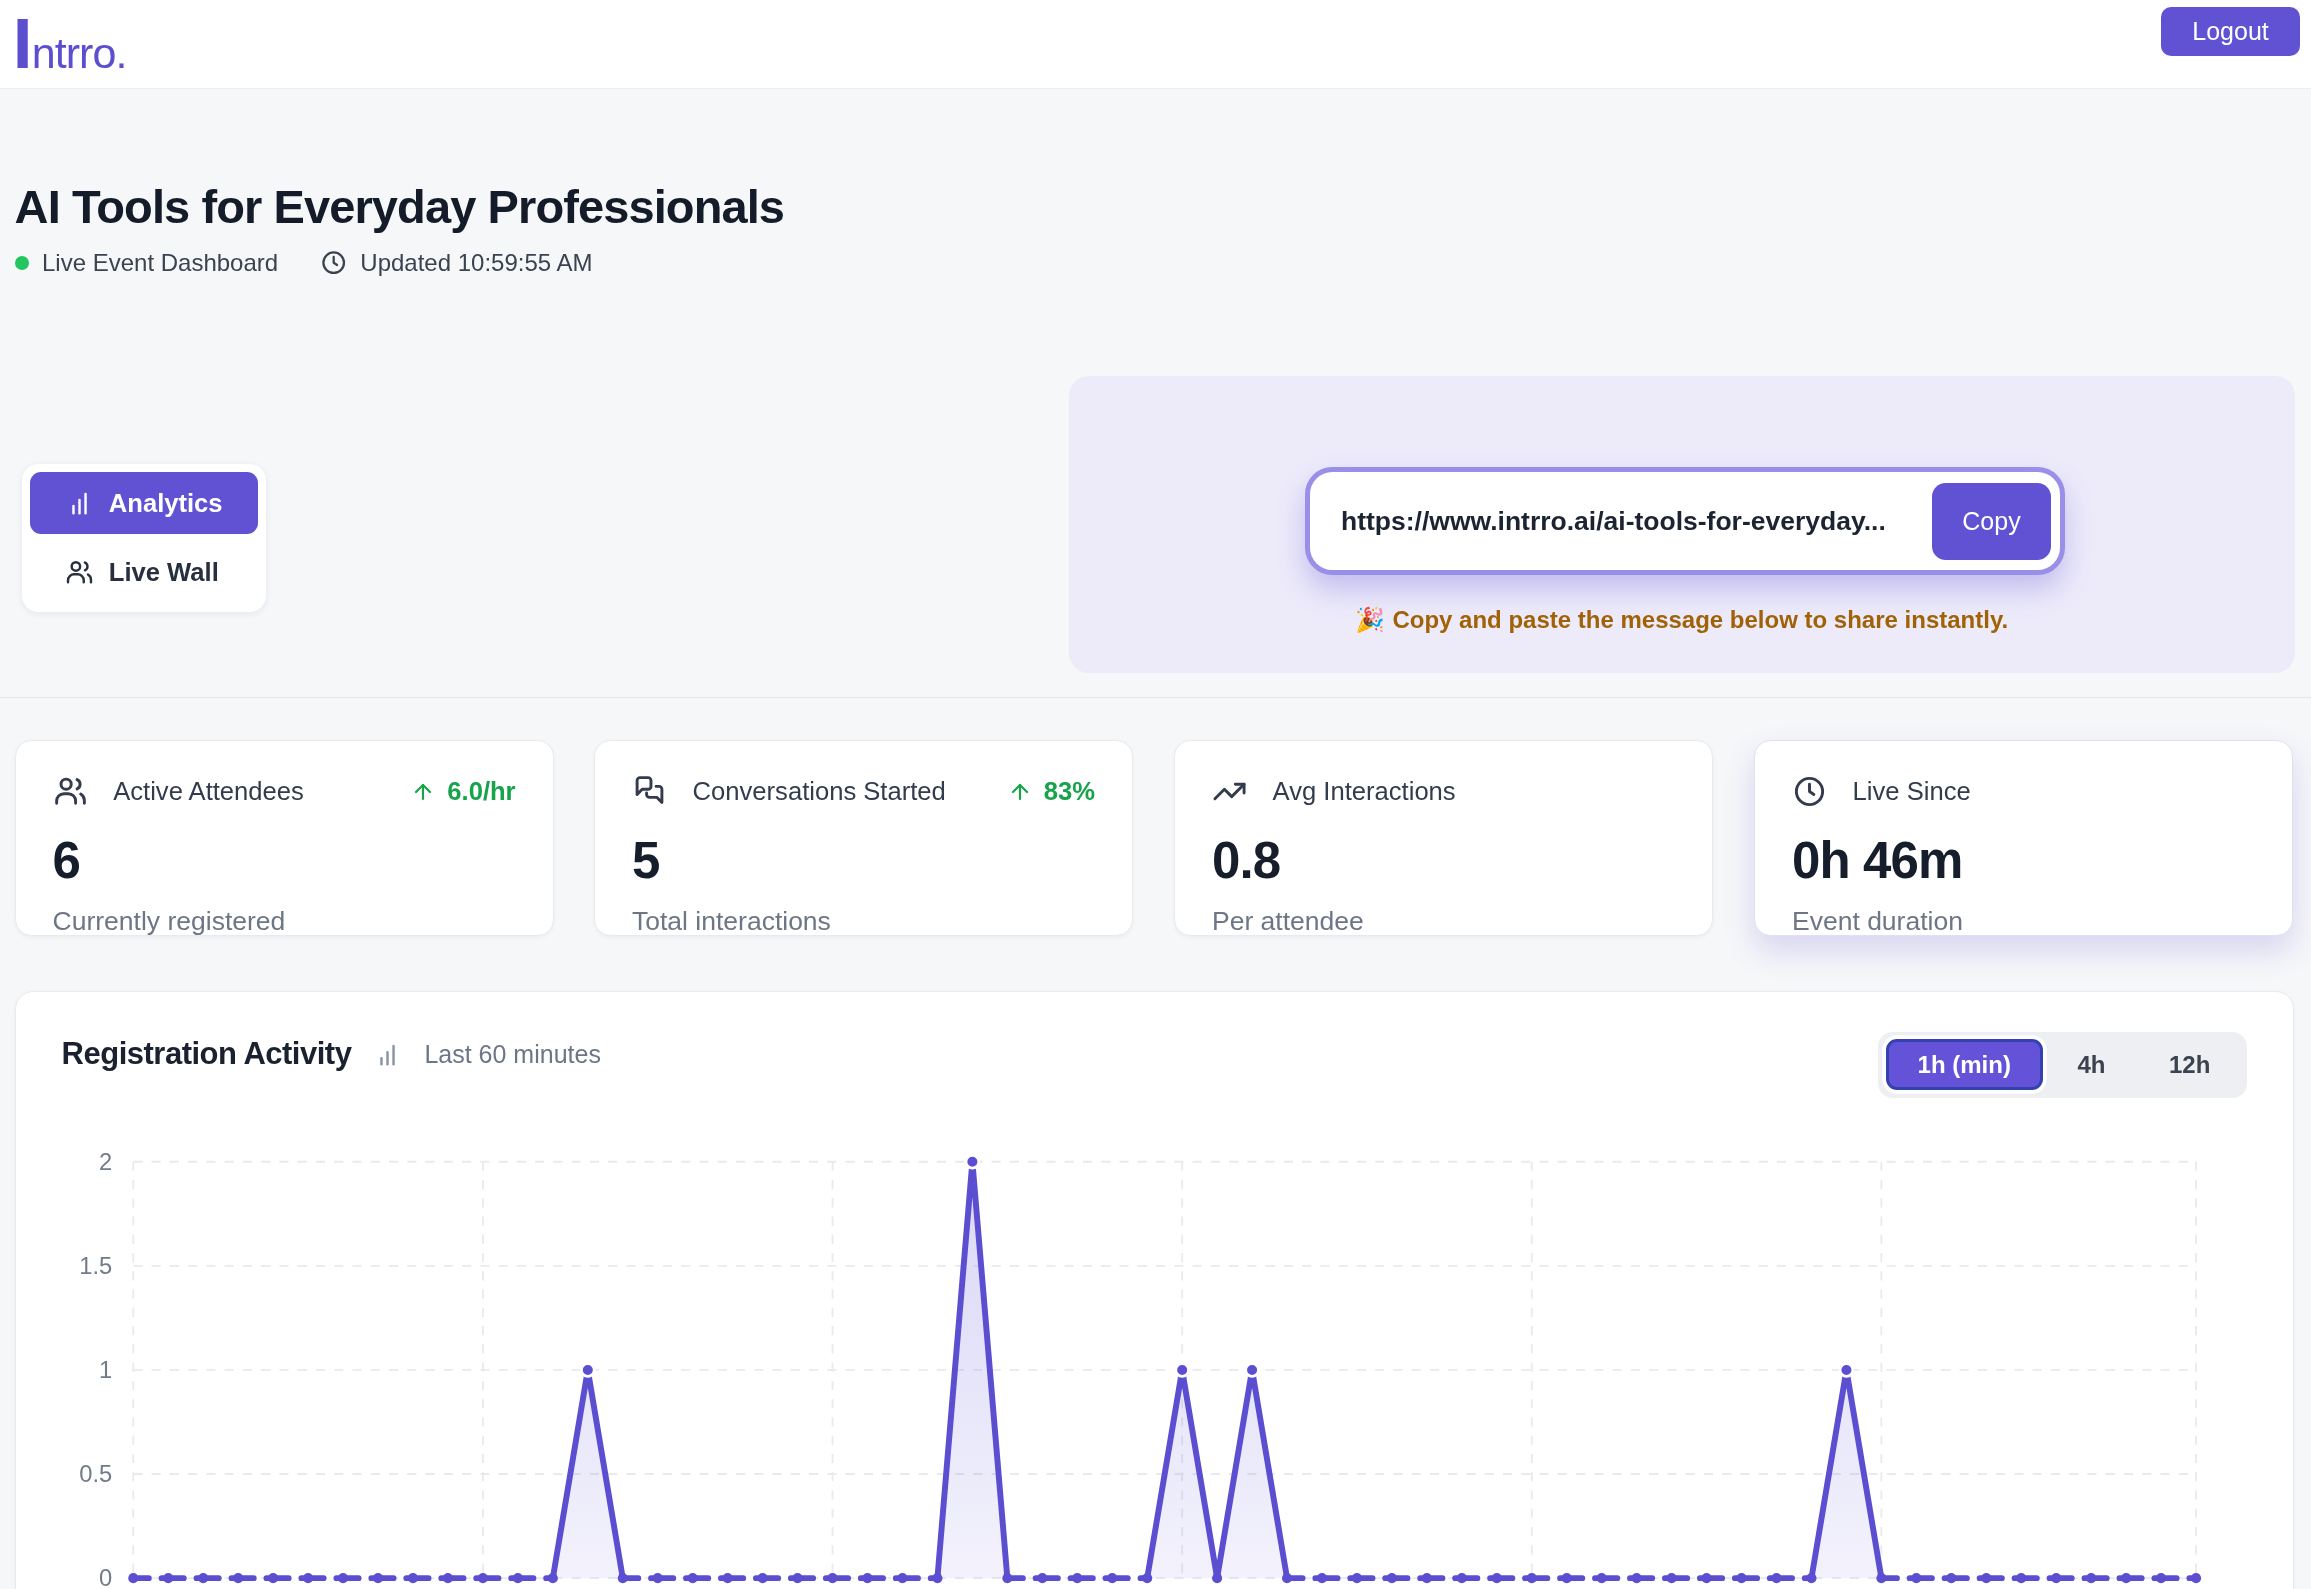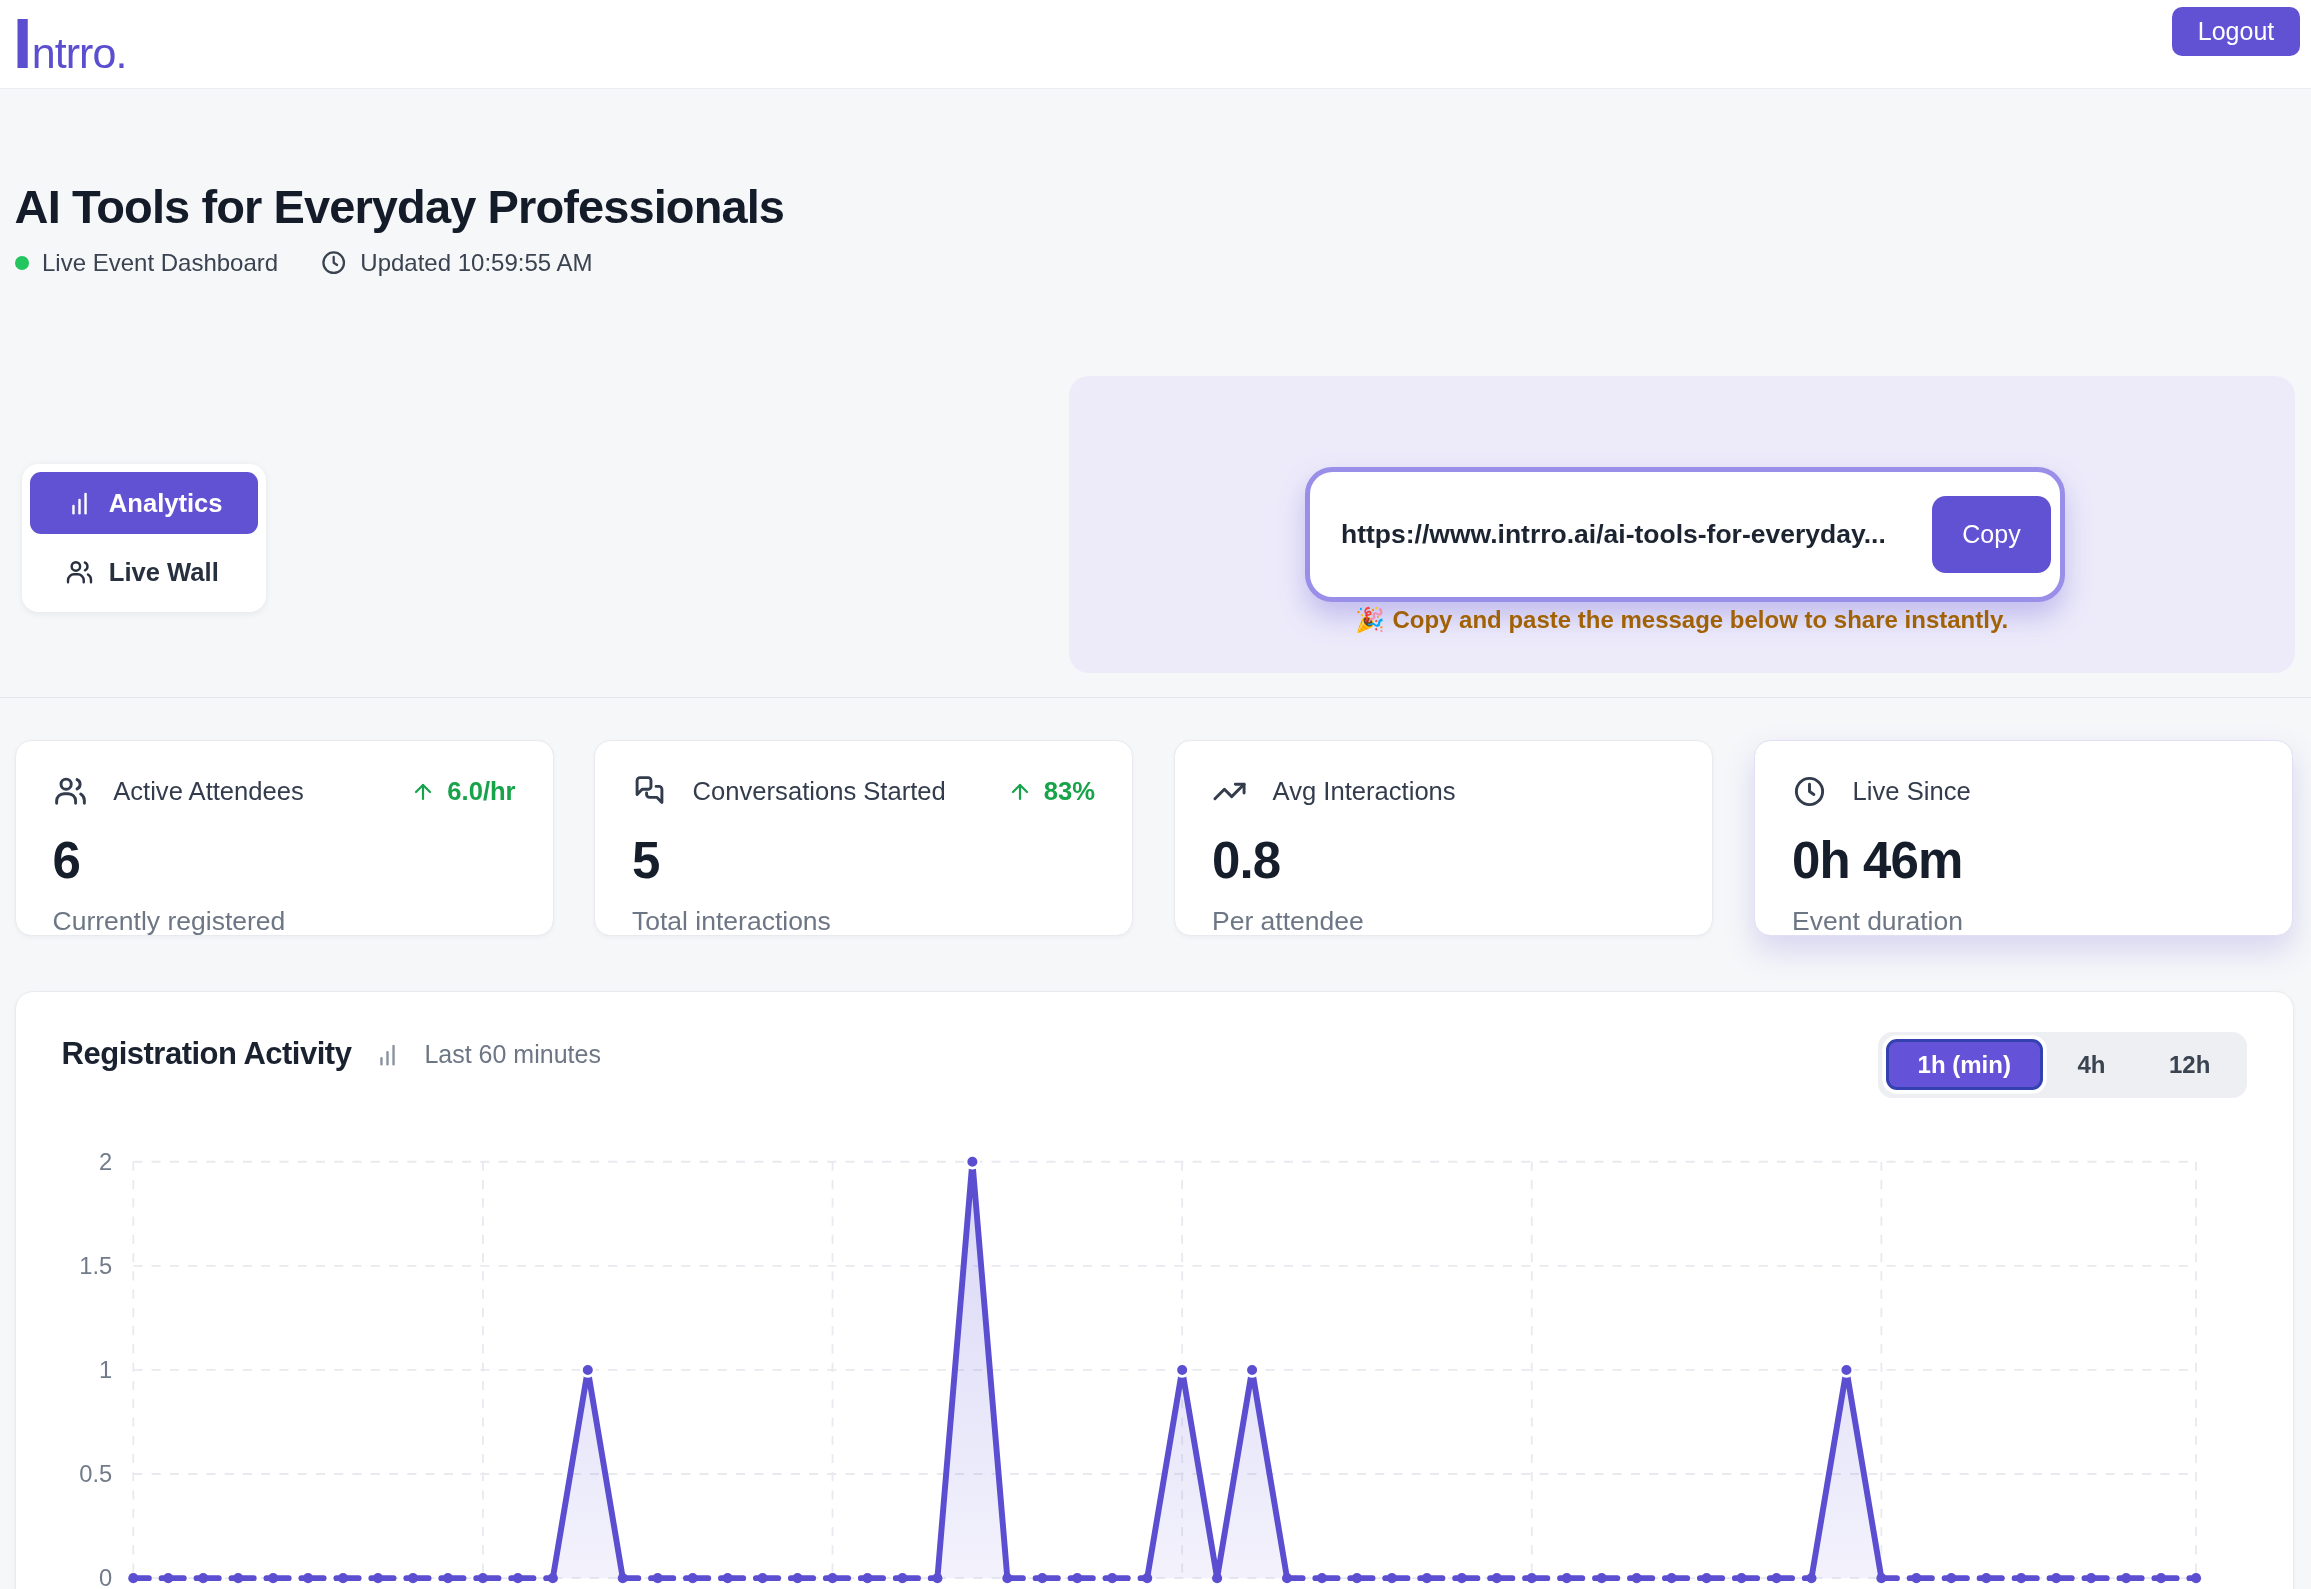--- a/index.html
+++ b/index.html
@@ -7,38 +7,38 @@
   body {
     font-family:"Liberation Sans", sans-serif;
     background:#f6f7f9;
     position:relative;
     color:#1a2230;
   }
   
   .topbar{position:absolute;left:0;top:0;width:2312px;height:89px;background:#ffffff;border-bottom:0.9px solid #ebedf1;}
   .logo{position:absolute;left:12.8px;top:7.3px;font-size:43px;color:#5b4fd0;font-weight:500;line-height:73px;letter-spacing:-0.9px;}
   .logo::first-letter{font-size:71px;font-weight:600;}
-  .logout-btn{position:absolute;right:12px;top:7.3px;width:128px;height:49px;background:#6152d3;color:#ffffff;border:none;border-radius:10px;font-size:25px;font-family:"Liberation Sans",sans-serif;cursor:pointer;}
+  .logout-btn{position:absolute;right:12px;top:7.3px;width:139px;height:49px;background:#6152d3;color:#ffffff;border:none;border-radius:10px;font-size:25px;font-family:"Liberation Sans",sans-serif;cursor:pointer;}
   
   .page-title{position:absolute;left:14.6px;top:179px;font-size:47px;font-weight:700;letter-spacing:-0.9px;color:#141b29;}
   .status-row{position:absolute;left:14.6px;top:249px;display:flex;align-items:center;gap:12.8px;font-size:24px;color:#3a4350;justify-content:space-between;}
   .live-dot{width:14.6px;height:14.6px;border-radius:50%;background:#22c55e;}
   .status-row .gap{width:16.4px;}
   .icon24{width:27.4px;height:27.4px;stroke:#3a4350;fill:none;stroke-width:2;stroke-linecap:round;stroke-linejoin:round;}
   
   .tabs{position:absolute;left:22px;top:464px;display:inline-flex;gap:7.3px;background:#ffffff;border-radius:16.4px;padding:8.2px;box-shadow:0 1.8px 7.3px rgba(15,23,42,.07);flex-direction:column;}
   .tab-btn{display:flex;align-items:center;gap:14.6px;height:62px;padding:0 35px;border:none;border-radius:11px;background:transparent;font-size:25.6px;font-weight:600;color:#27303f;font-family:"Liberation Sans",sans-serif;cursor:pointer;}
   .tab-btn.active{background:#6152d3;color:#ffffff;}
   .tab-btn svg{width:29px;height:29px;fill:none;stroke-width:2;stroke-linecap:round;stroke-linejoin:round;}
   .tab-btn.active svg{stroke:#ffffff;}
   .tab-btn:not(.active) svg{stroke:#27303f;}
   
   .share-panel{position:absolute;left:1069px;top:376px;width:1226px;height:297px;background:#edebfa;border-radius:20px;}
   .share-heading{position:absolute;left:0;top:38px;width:100%;text-align:center;font-size:25.6px;font-weight:700;color:#272e3c;}
-  .url-box{position:absolute;left:236px;top:91px;width:760px;height:135px;background:#ffffff;border:5.5px solid #998ee8;border-radius:27.4px;box-shadow:0 14.6px 27.4px rgba(97,82,211,.30);display:flex;align-items:center;}
+  .url-box{position:absolute;left:236px;top:91px;width:760px;height:108px;background:#ffffff;border:5.5px solid #998ee8;border-radius:27.4px;box-shadow:0 14.6px 27.4px rgba(97,82,211,.30);display:flex;align-items:center;}
   .url-text{flex:1;padding-left:31px;font-size:26.5px;font-weight:600;color:#1c2432;white-space:nowrap;overflow:hidden;cursor:text;}
   .copy-btn{flex:none;margin-right:9px;width:119px;height:77px;background:#6152d3;color:#ffffff;border:none;border-radius:13.7px;font-size:25px;font-family:"Liberation Sans",sans-serif;cursor:pointer;}
   .share-tip{position:absolute;left:0;top:230px;width:100%;text-align:center;font-size:24px;font-weight:700;color:#a16207;}
   
   .divider{position:absolute;left:0;top:697px;width:2312px;height:0.9px;background:#e4e6ea;}
   
   .stat-card{position:absolute;top:740px;width:539px;height:196px;background:#ffffff;border:1.8px solid #e8eaee;border-radius:16.4px;box-shadow:0 1.8px 4.6px rgba(15,23,42,.04);padding:33px 37px;}
   .stat-card.c0{left:14.6px;} .stat-card.c1{left:594px;} .stat-card.c2{left:1174px;}
   .stat-card.c3{left:1754px;border-color:#e2def4;box-shadow:0 14.6px 31px rgba(97,82,211,.20);}
   .stat-head{display:flex;align-items:center;gap:25.6px;}

